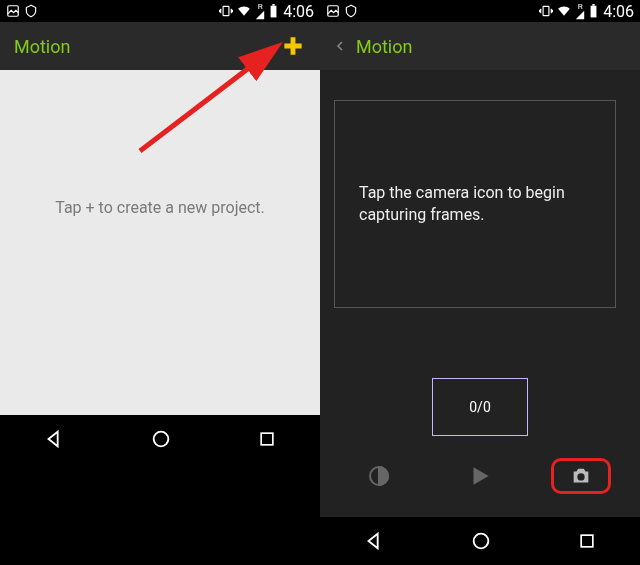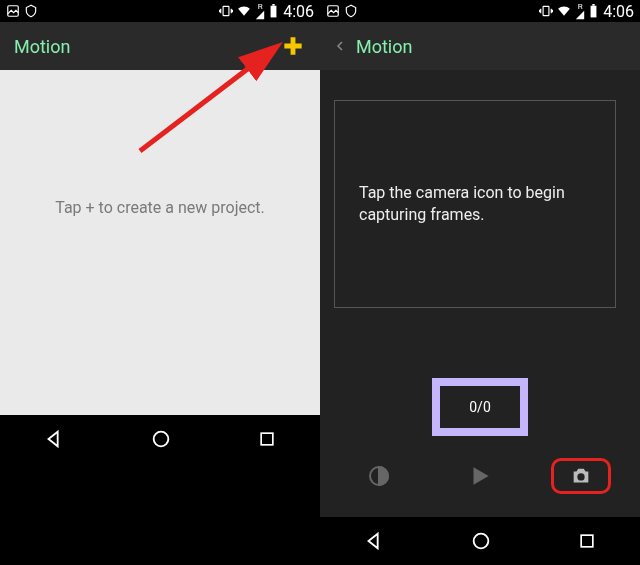--- a/index.html
+++ b/index.html
@@ -29,21 +29,21 @@
     .status-left { display: flex; gap: 4px; align-items: center; }
     .status-right { display: flex; gap: 3px; align-items: center; }
     .status-icon { display: inline-flex; align-items: center; }
     .clock { font-size: 16px; margin-left: 2px; }
     .app-bar {
       height: 48px;
       background: #2a2a2a;
       display: flex;
       align-items: center;
       padding: 13px 14px;
-      color: #86efac;
+      color: #84cc16;
       font-size: 18px;
       justify-content: space-between;
     }
     .app-bar-left { display: flex; align-items: center; gap: 10px; }
     .back-chevron { color: #888; display: inline-flex; }
     .plus-btn { color: #f6c700; display: inline-flex; cursor: pointer; }
     .content-1 {
       height: 345px;
       background: #eaeaea;
       display: flex;
@@ -75,21 +75,21 @@
       line-height: 1.35;
     }
     .frame-counter-row {
       display: flex;
       justify-content: center;
       margin-top: 70px;
     }
     .frame-counter {
       width: 96px;
       height: 58px;
-      border: 8px solid #c4b5fd;
+      border: 1px solid #c4b5fd;
       display: flex;
       align-items: center;
       justify-content: center;
       color: #fff;
       font-size: 14px;
     }
     .tool-row {
       margin-top: 18px;
       height: 44px;
       display: flex;

